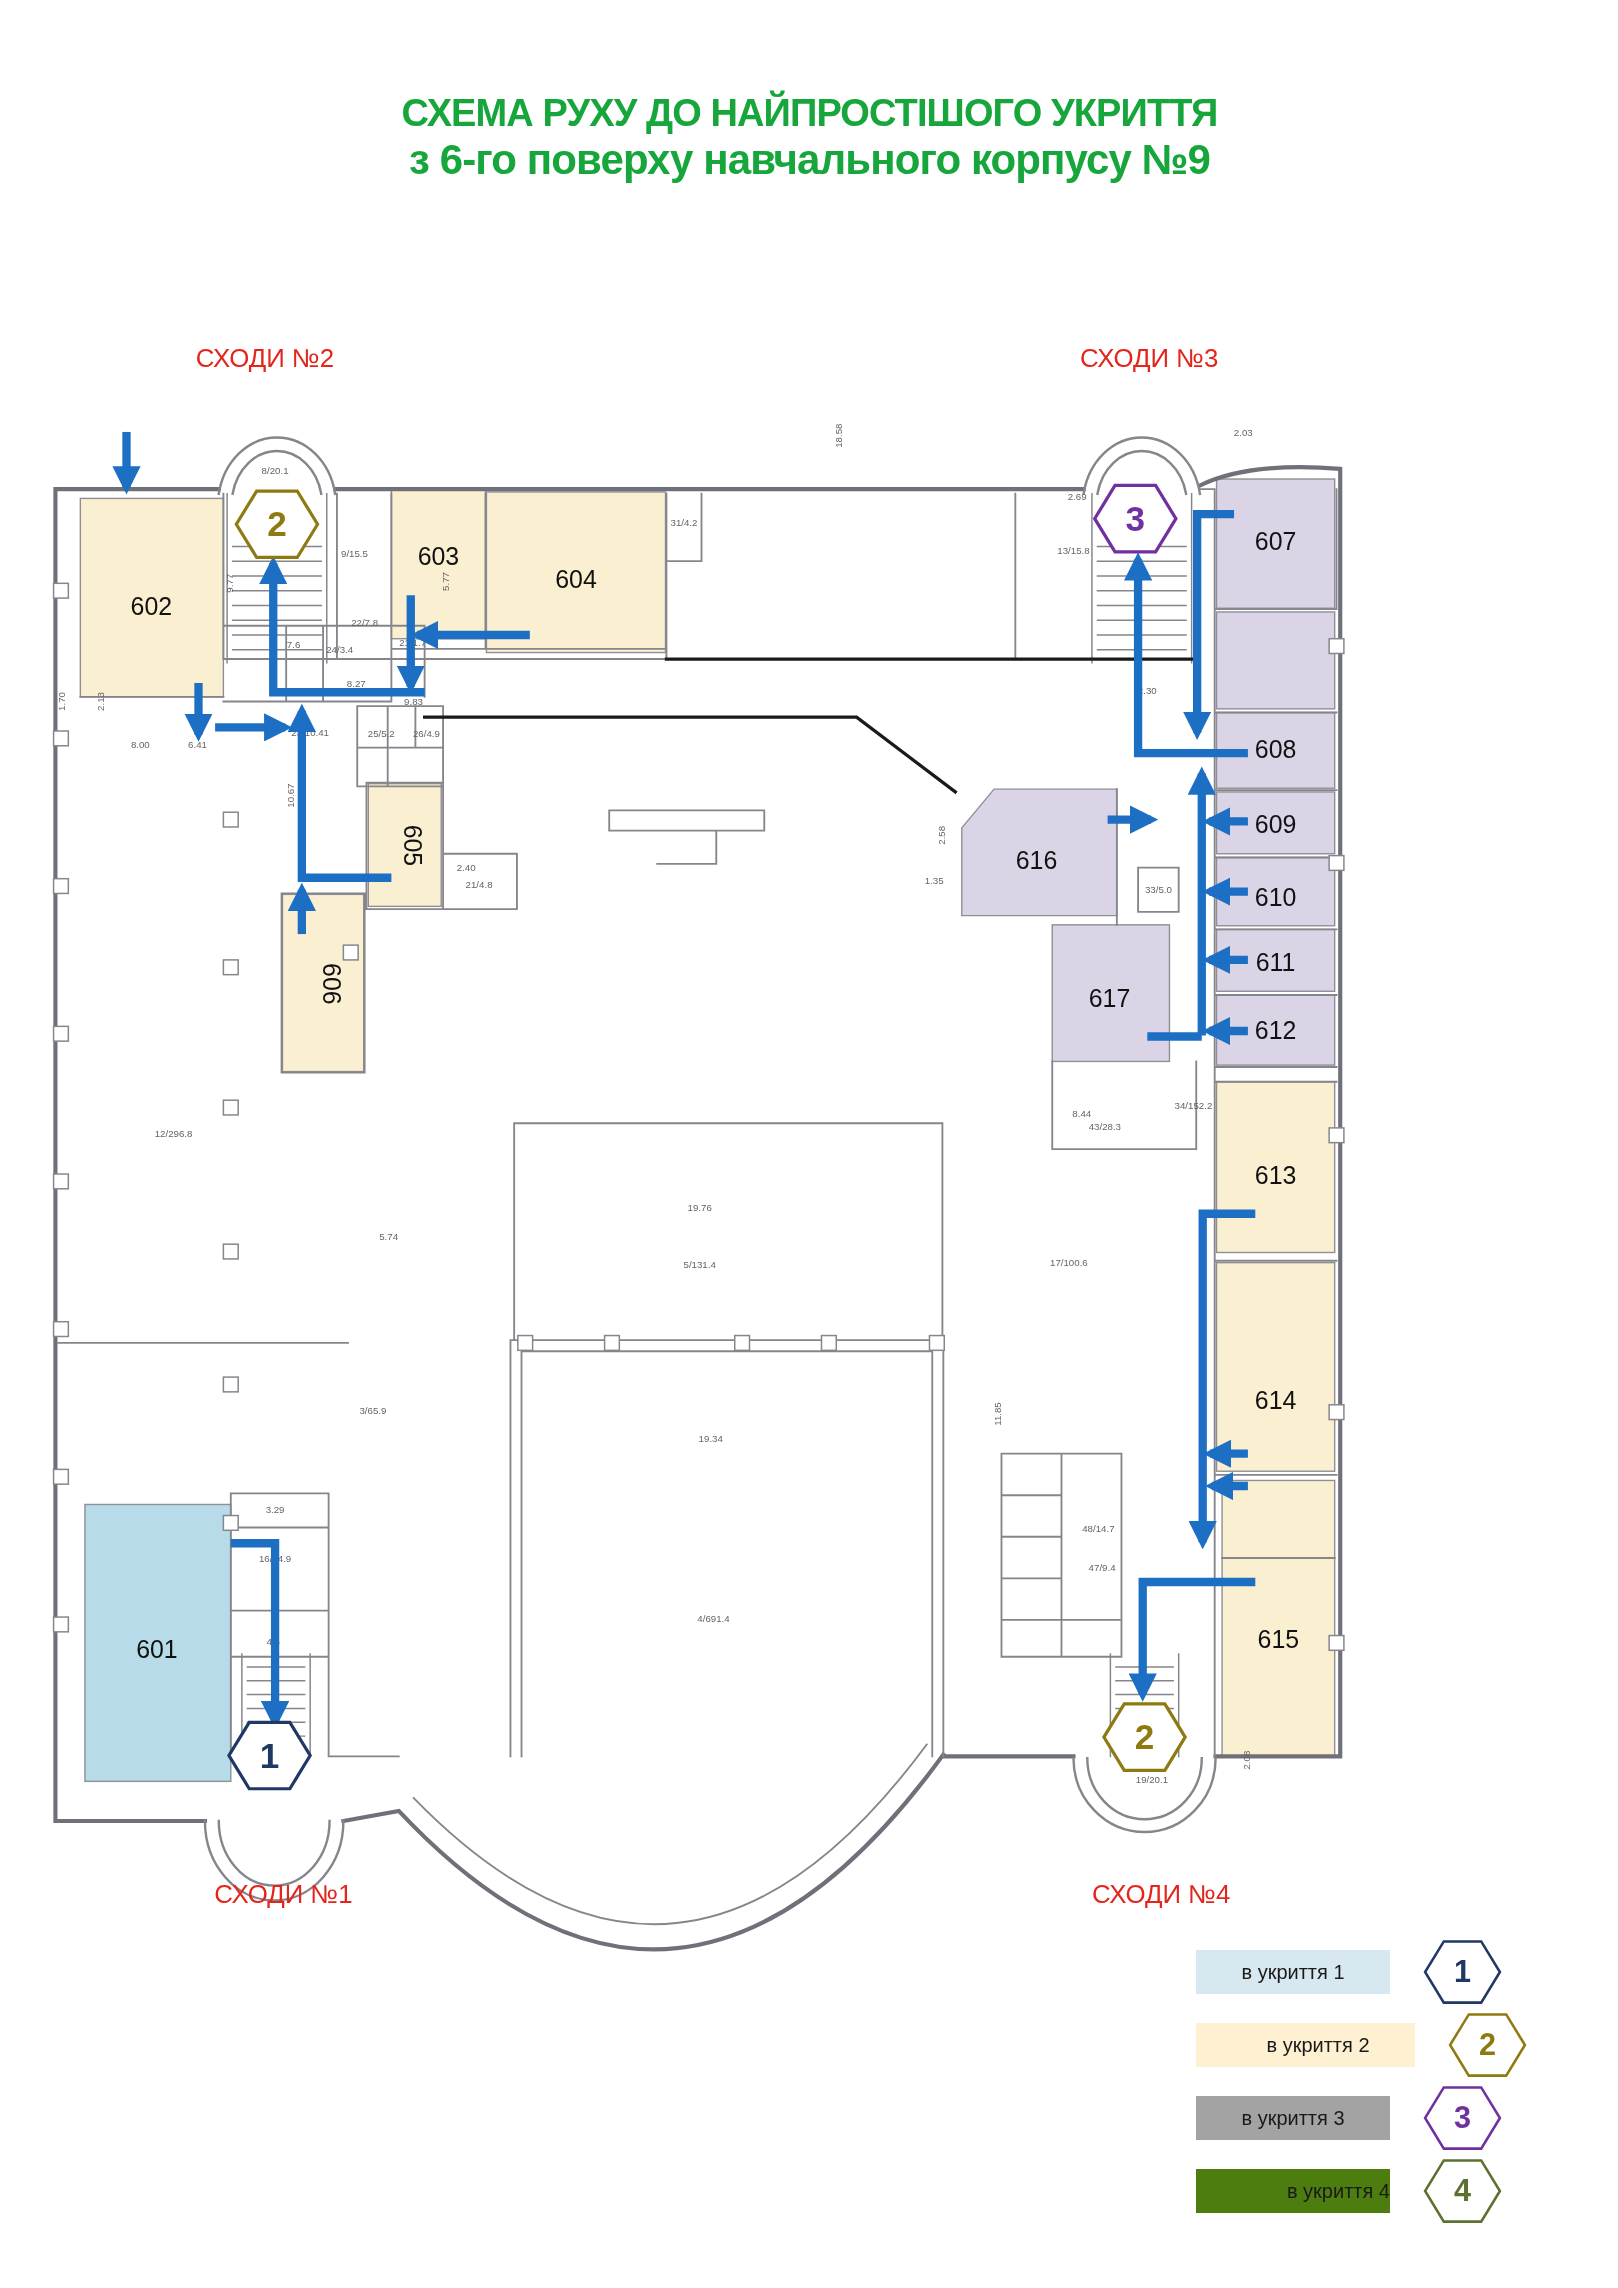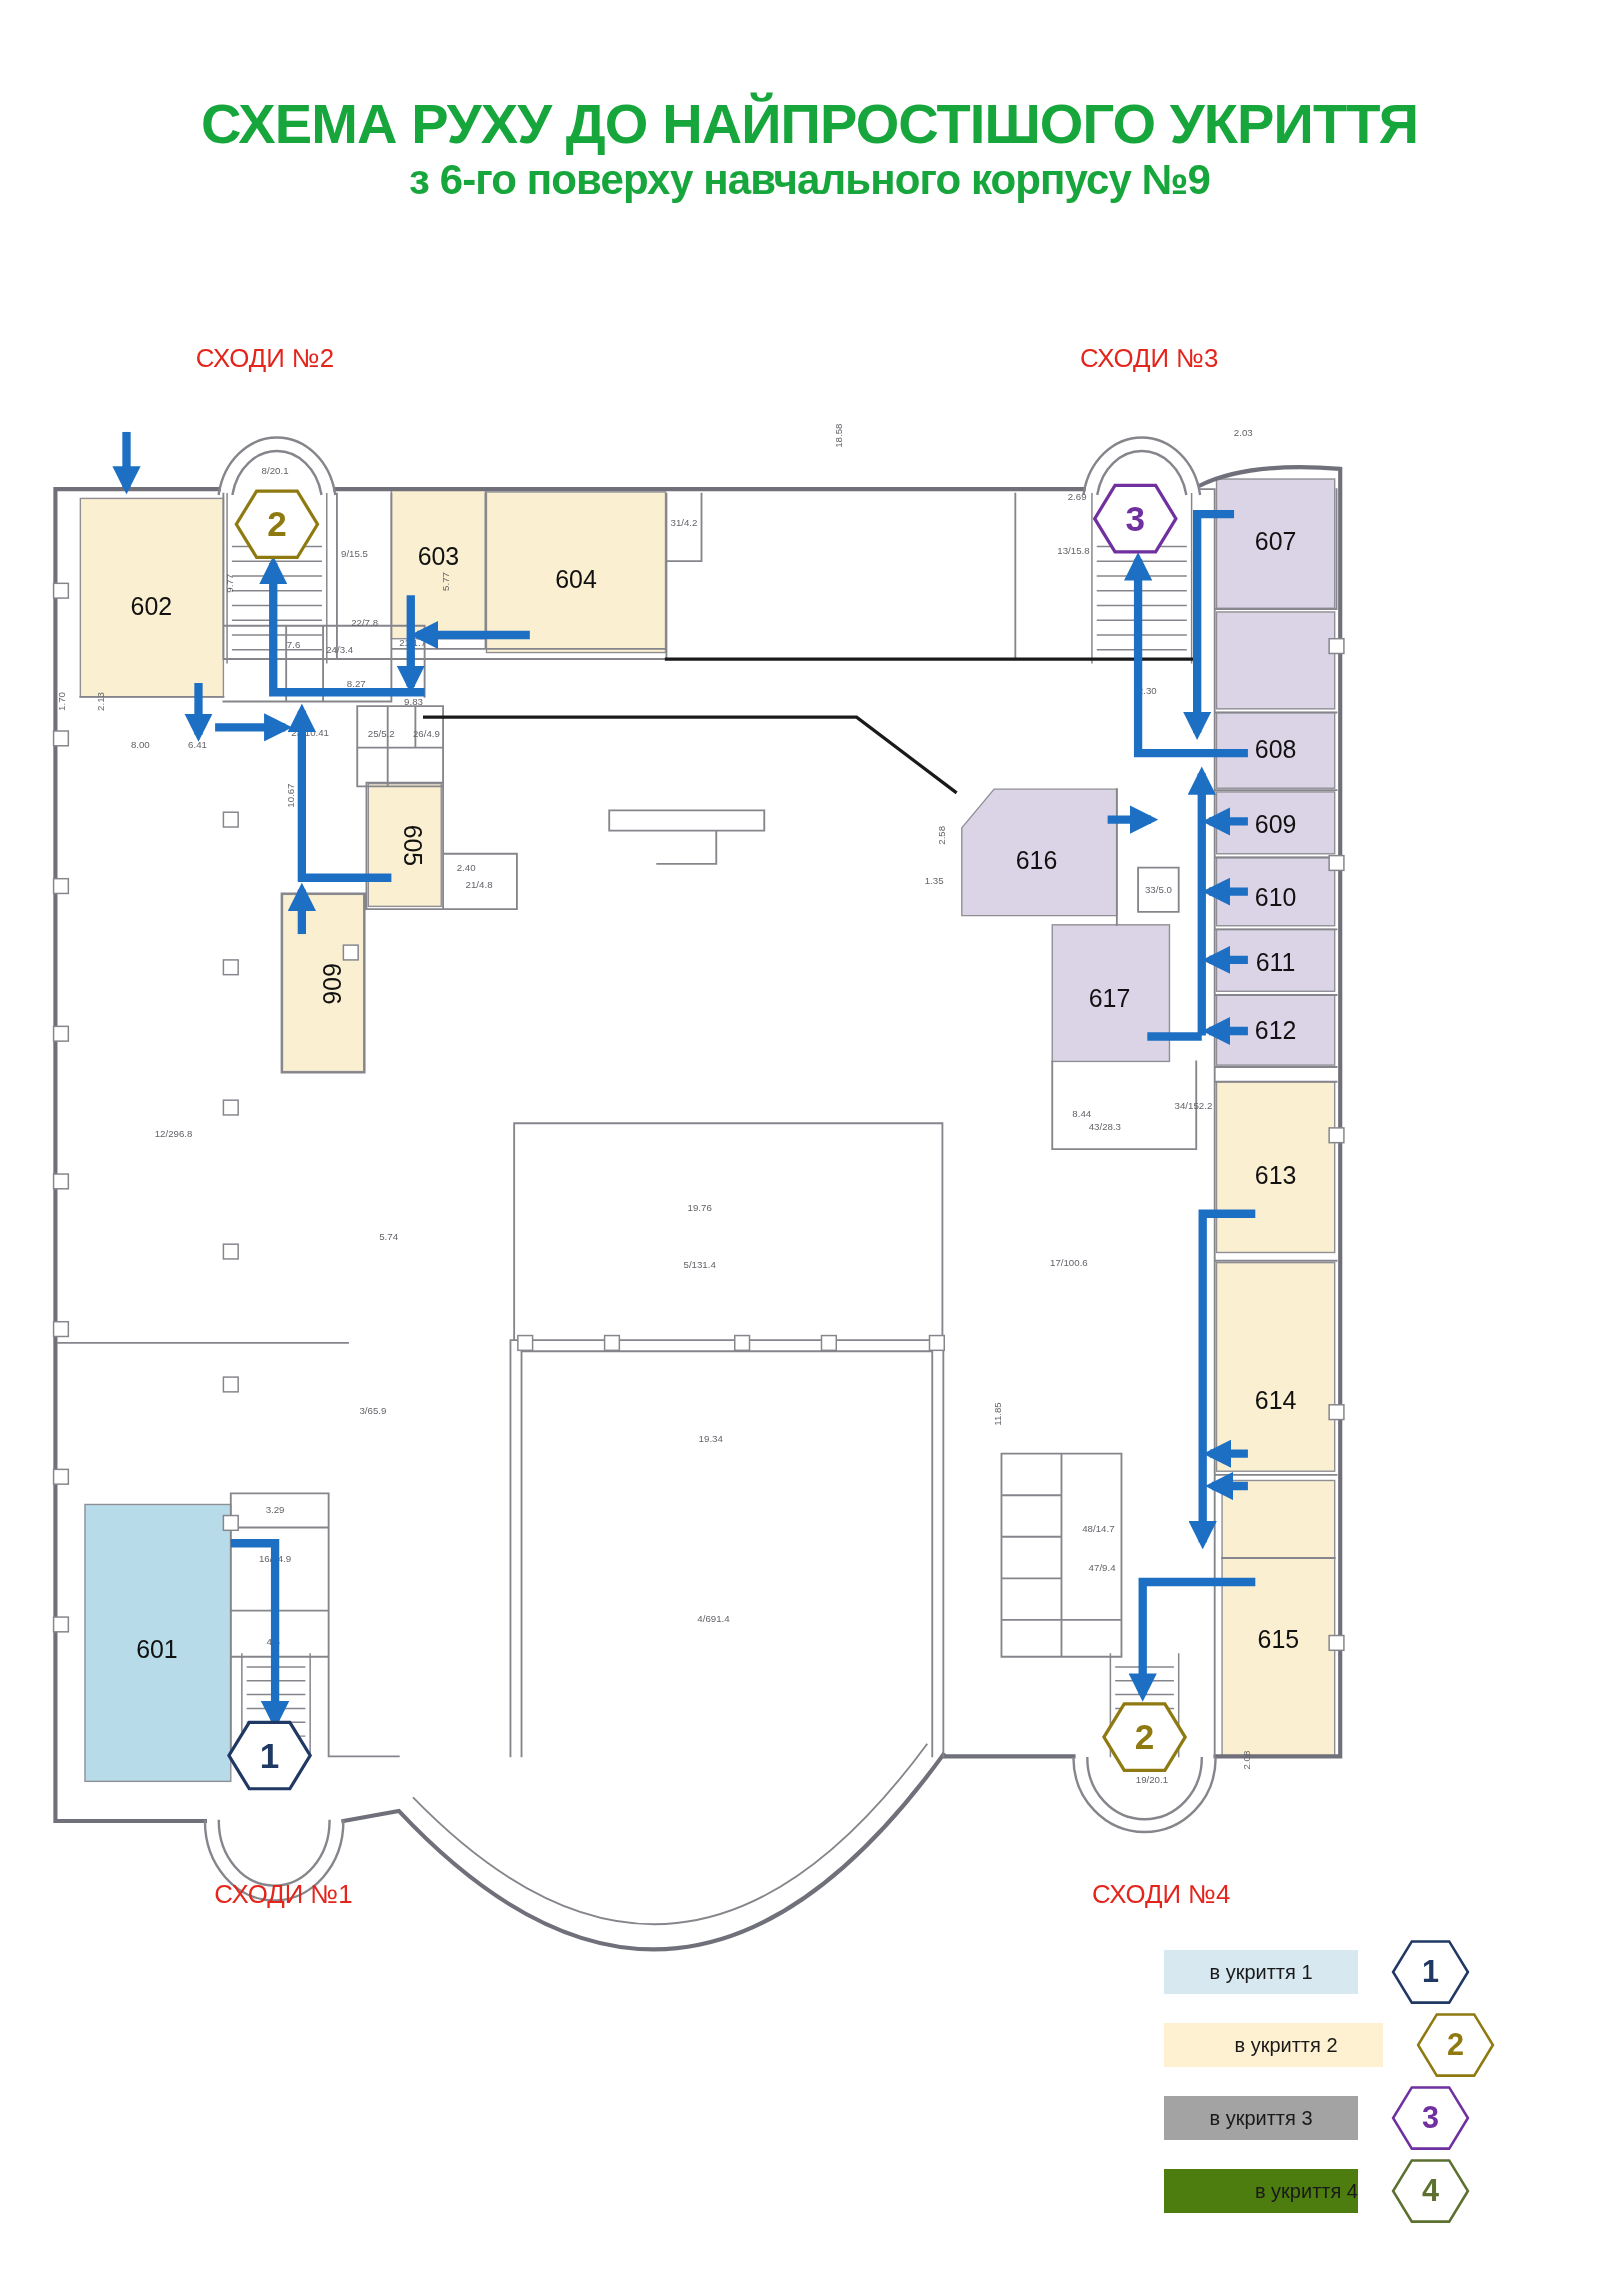--- a/index.html
+++ b/index.html
@@ -1,21 +1,21 @@
 <!DOCTYPE html>
 <html style="font-size:14.8px"><head>
 <meta charset="utf-8">
 <style>
   html,body{margin:0;padding:0;background:#ffffff;}
   body{width:1619px;height:2289px;position:relative;font-family:"Liberation Sans",sans-serif;overflow:hidden;}
   .page-title{position:absolute;top:92px;left:0;width:100%;text-align:center;line-height:1.15;}
-  .page-title .t1{font-size:56px;font-weight:700;letter-spacing:-0.9px;display:block;}
+  .page-title .t1{font-size:38px;font-weight:700;letter-spacing:-0.9px;display:block;}
   .page-title .t2{font-size:42px;font-weight:700;letter-spacing:-0.9px;display:block;}
   #plan{position:absolute;left:0;top:0;}
-  #legend{position:absolute;left:1164px;top:1950px;width:369px;}
+  #legend{position:absolute;left:1196px;top:1950px;width:369px;}
   .legend-row{display:flex;align-items:center;height:44px;margin-bottom:29px;}
   .legend-swatch{width:194px;height:44px;display:flex;align-items:center;justify-content:center;}
   .legend-label{font-size:20px;color:#1a1a1a;}
   .legend-hex{margin-left:30px;}
   .legend-hex polygon{fill:#ffffff;stroke-width:3;}
   .legend-hex text{font-size:36px;font-weight:700;text-anchor:middle;font-family:"Liberation Sans",sans-serif;}
 </style>
 </head>
 <body>
 

